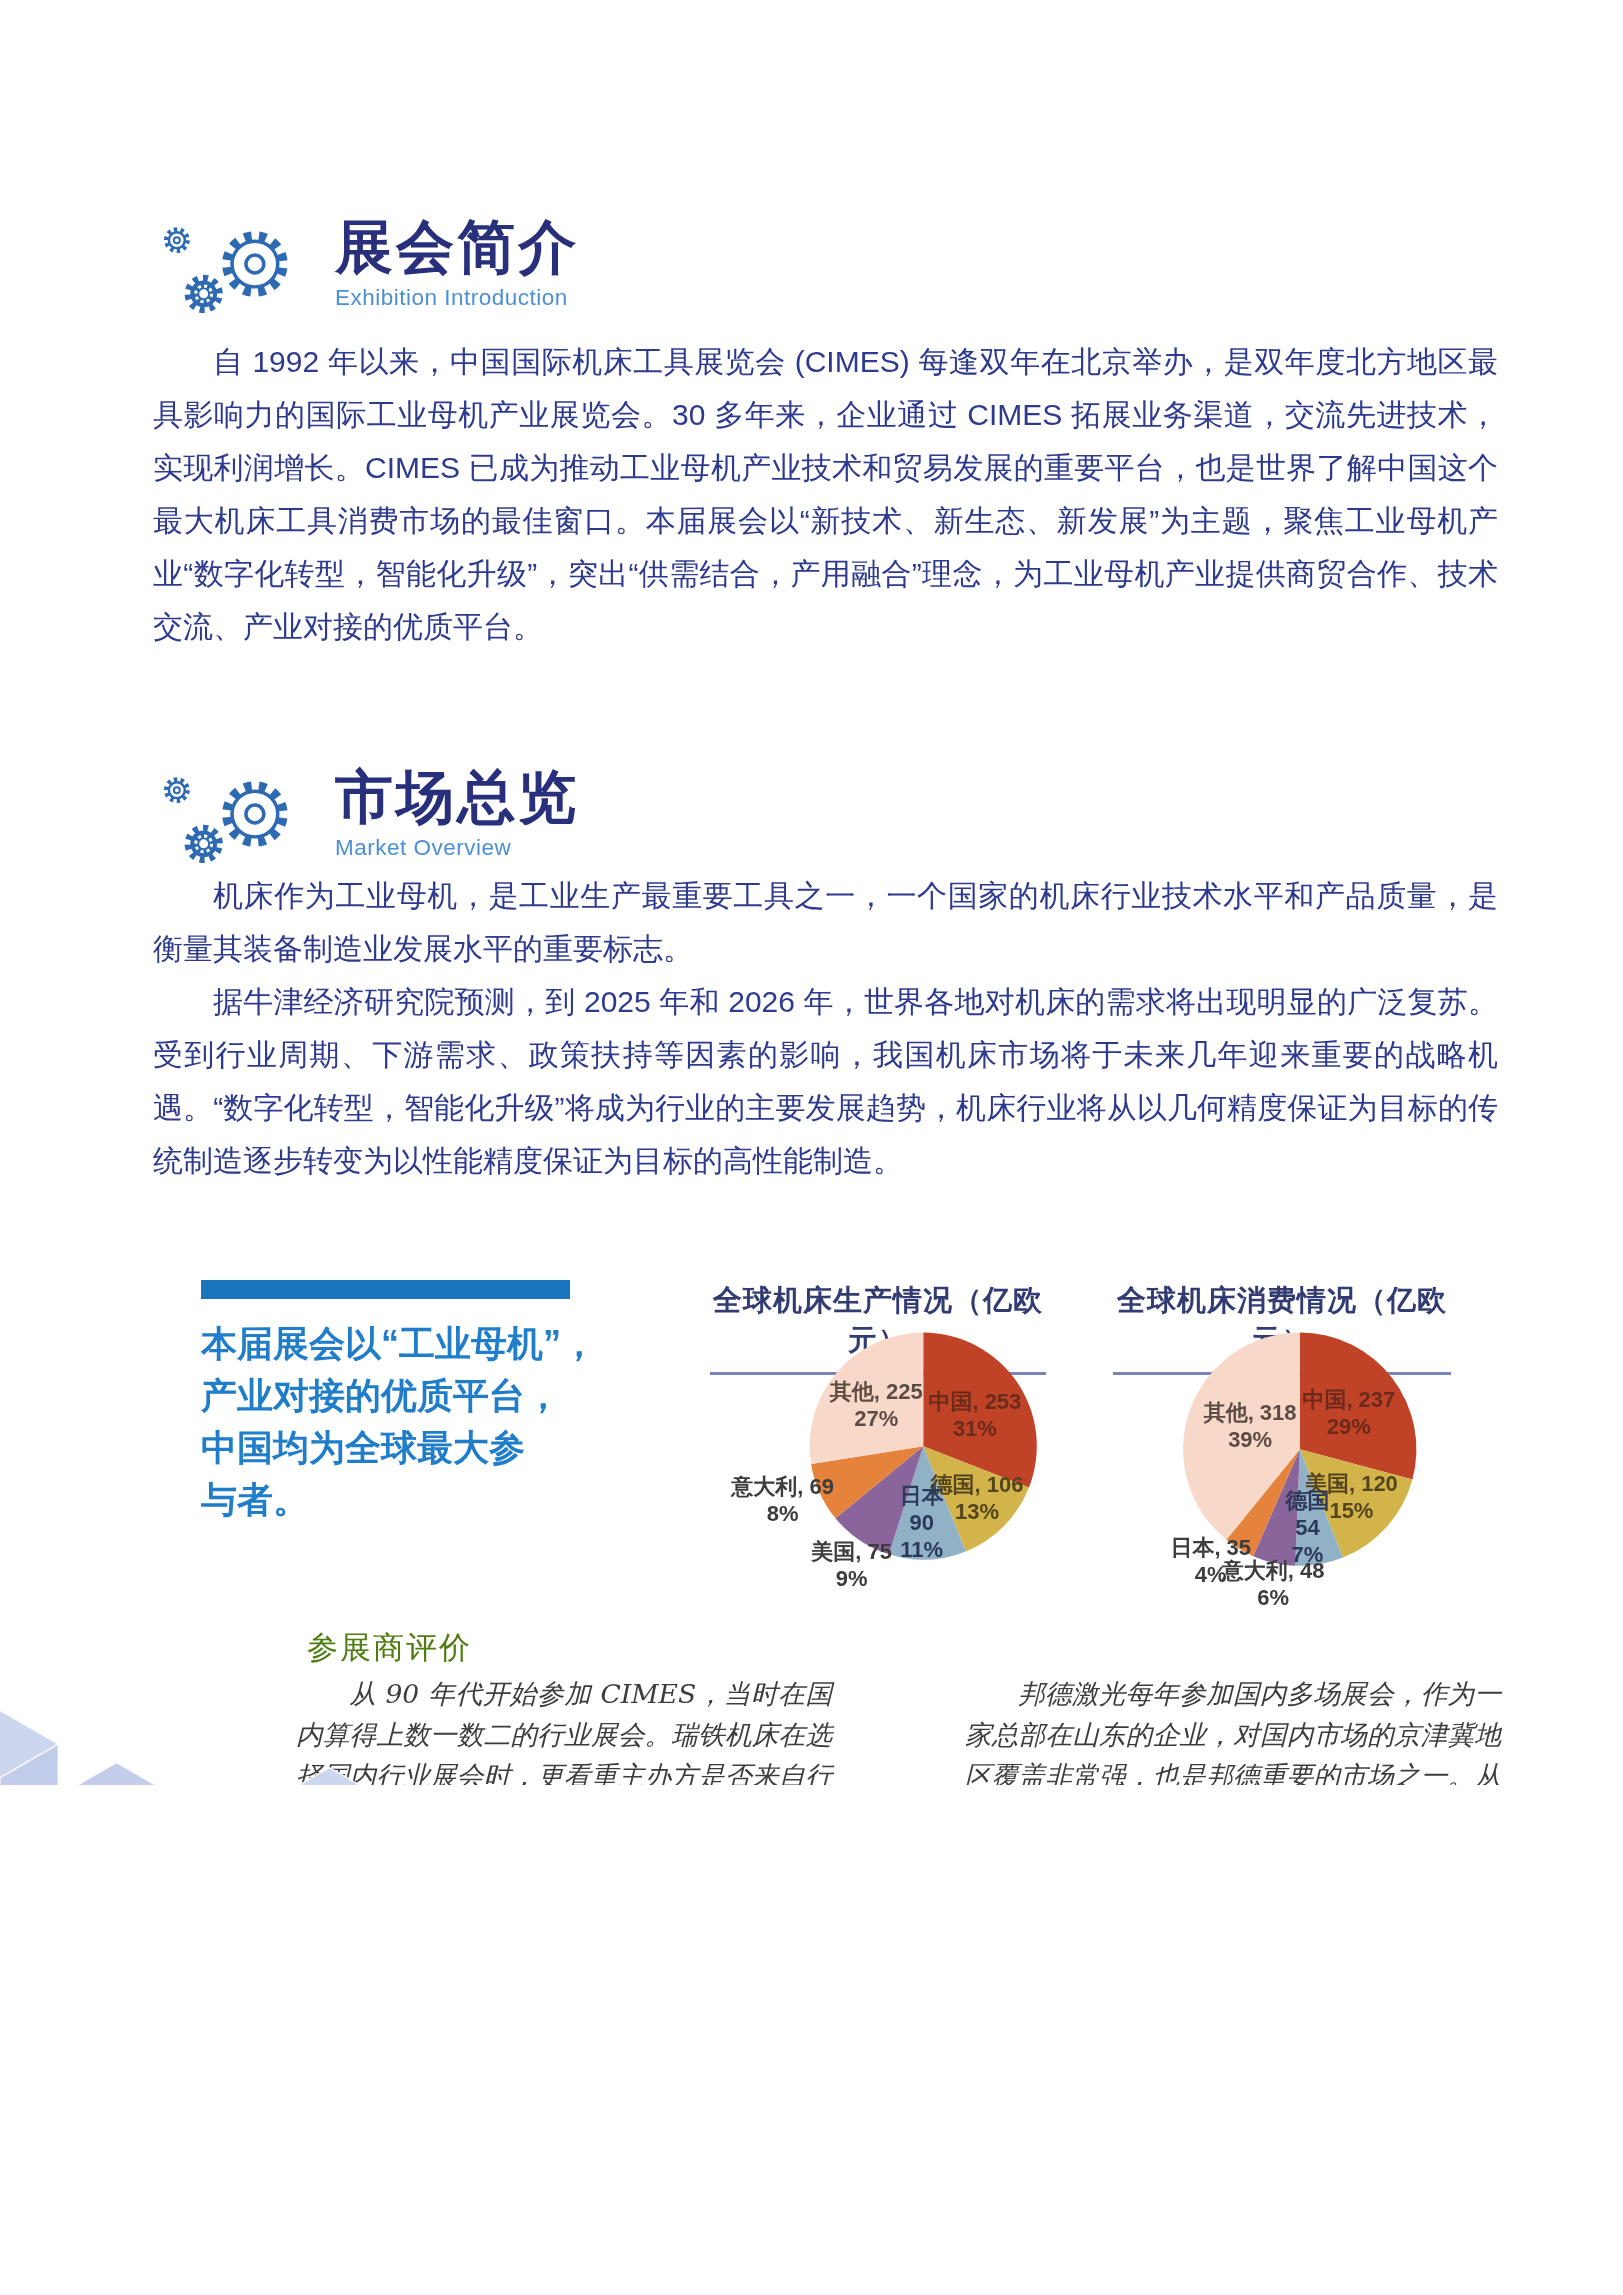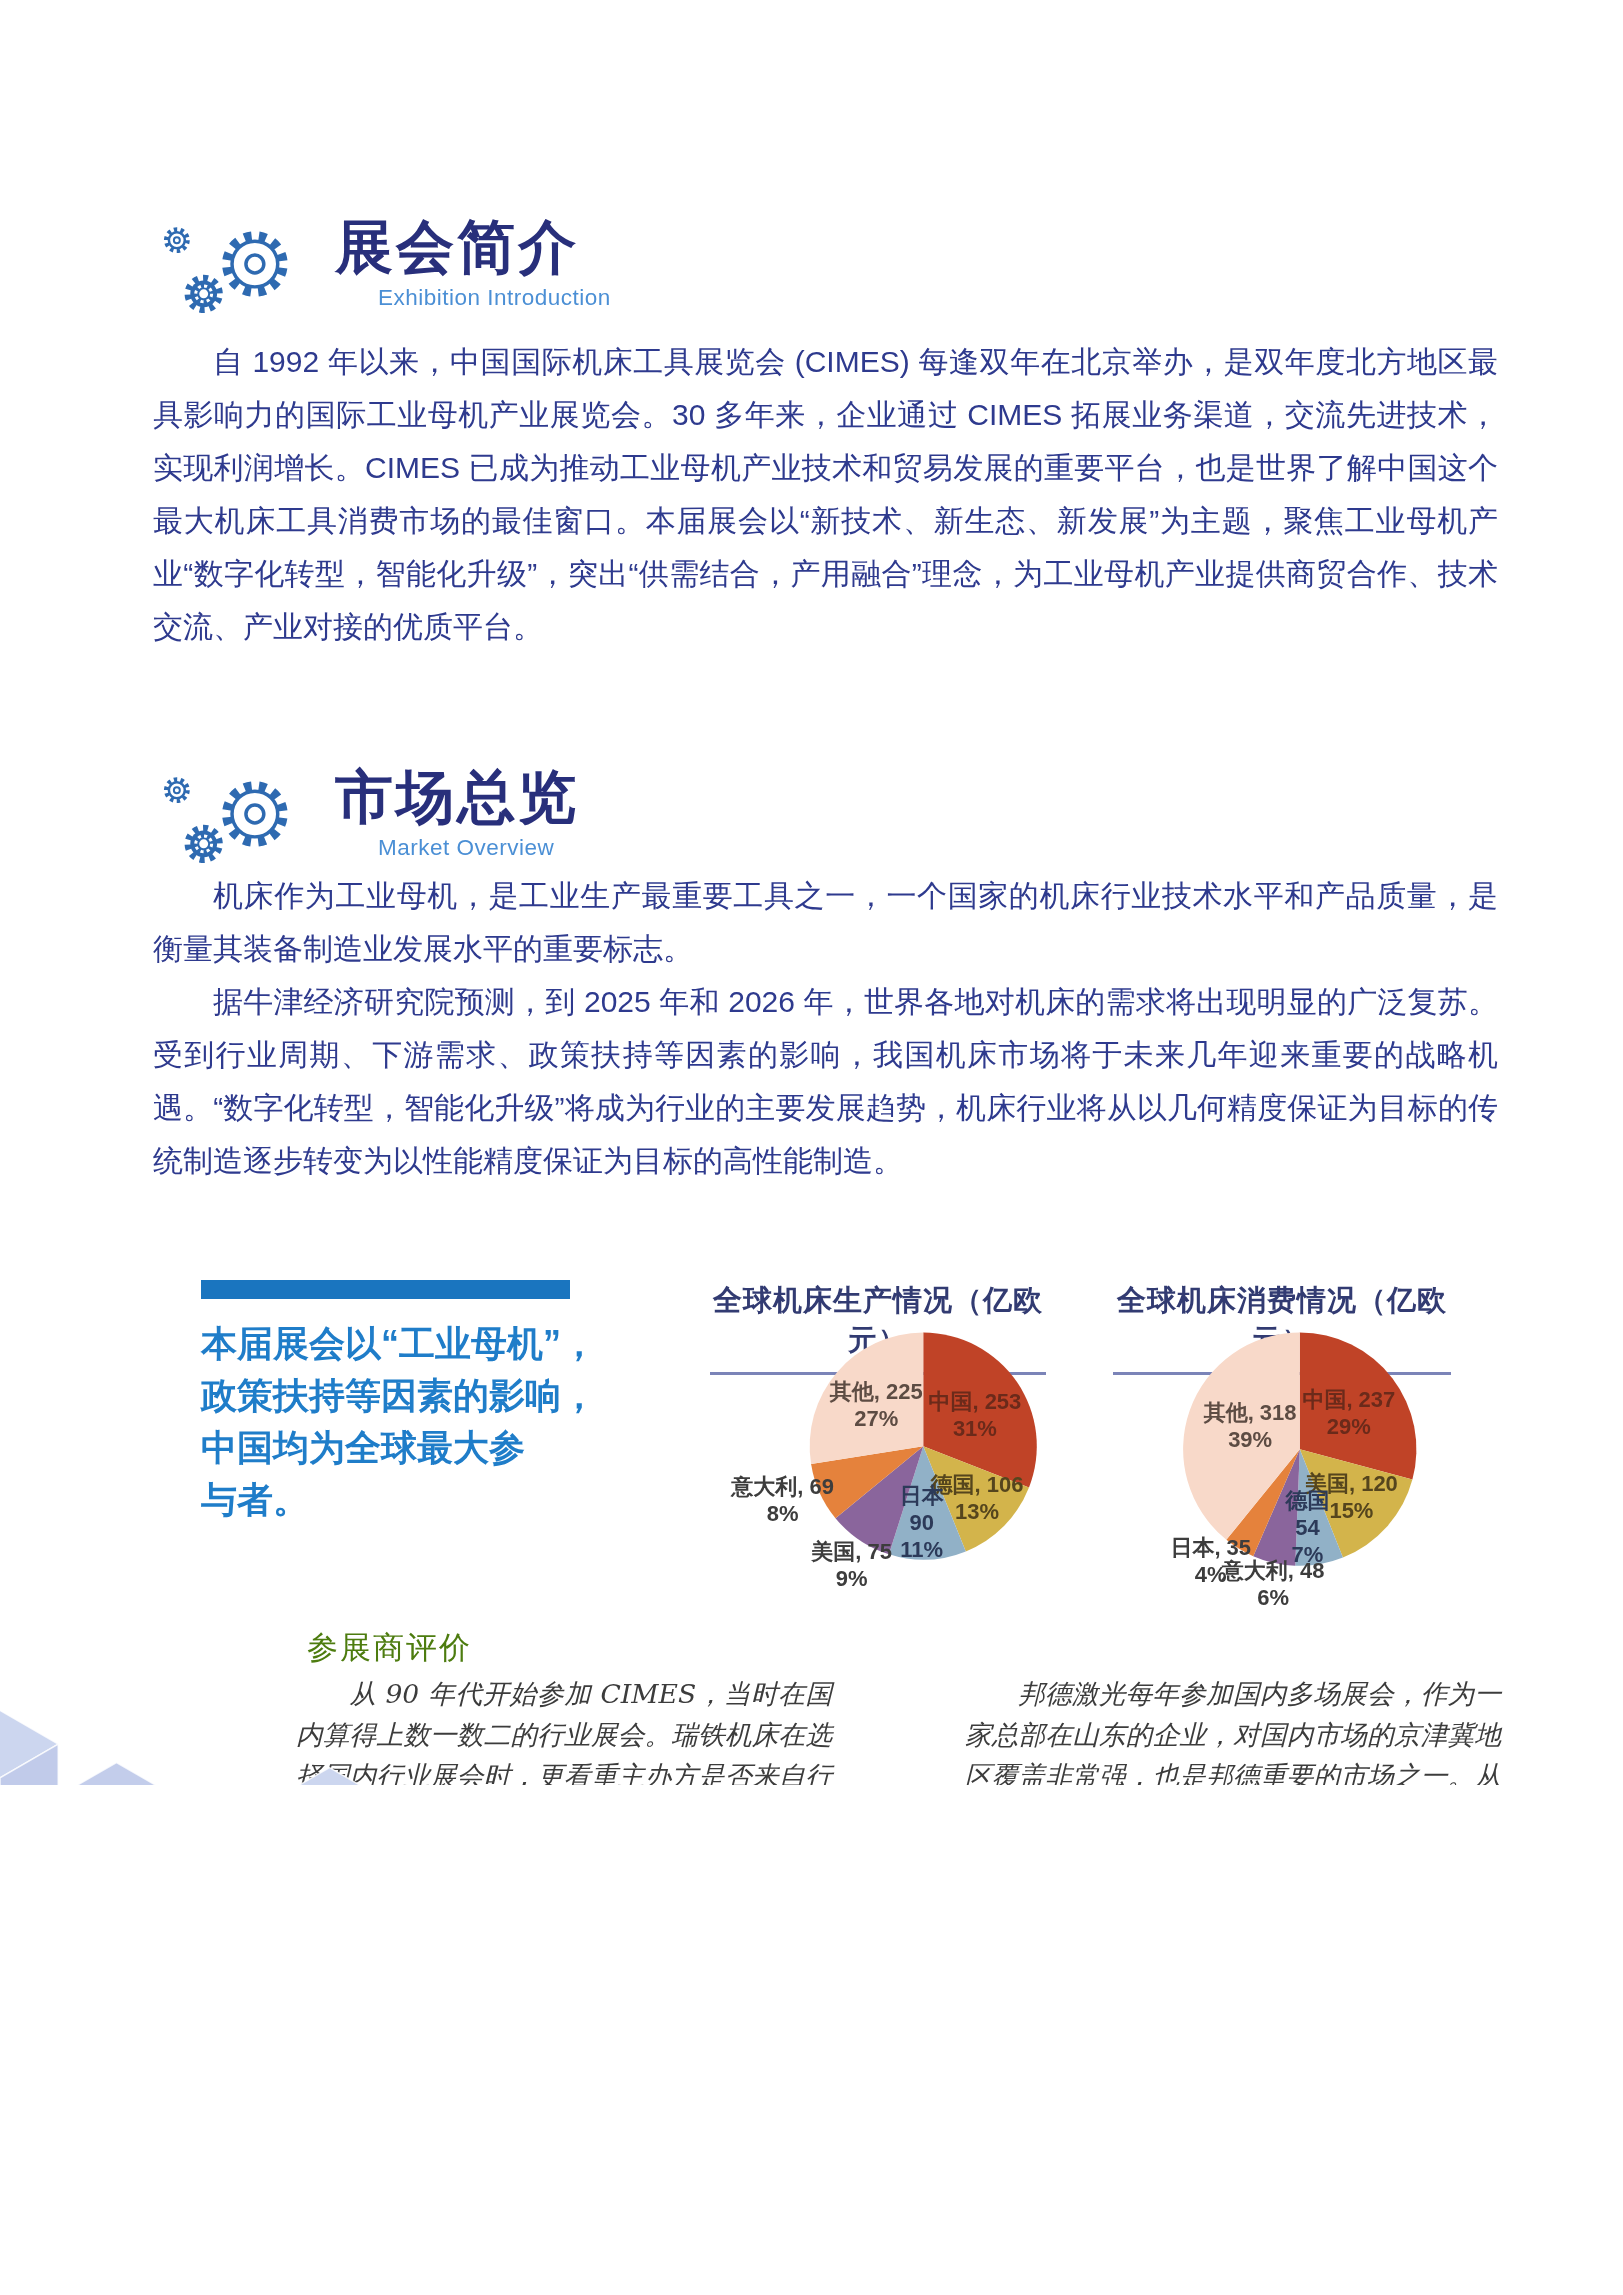--- a/index.html
+++ b/index.html
@@ -2,21 +2,21 @@
 <html style="font-size:8.2px"><head>
 <meta charset="utf-8">
 <style>
   html,body{margin:0;padding:0;background:#ffffff;}
   #page{position:relative;width:1623px;height:1785px;background:#ffffff;overflow:hidden;
         font-family:"Liberation Sans","DejaVu Sans",sans-serif;}
   .abs{position:absolute;}
 
   
   .sec-title{font-size:58px;font-weight:bold;color:#282f7b;letter-spacing:3.1px;line-height:1.05;}
-  .sec-sub{font-size:22.5px;color:#4b8fd5;margin-top:7.2px;letter-spacing:0.5px;margin-left:43px;}
+  .sec-sub{font-size:22.5px;color:#4b8fd5;margin-top:7.2px;letter-spacing:0.5px;}
 
   
   .body-par{width:1345px;font-size:30px;line-height:53px;color:#2e3a8e;
             text-align:justify;text-justify:inter-ideograph;}
   .body-par p{margin:0;text-indent:2em;}
 
   
   .callout-bar{width:369px;height:19.4px;background:#1a75bf;}
   .callout{width:440px;font-size:36px;line-height:52px;font-weight:bold;color:#1f7dc9;}
 
@@ -80,21 +80,21 @@
   </div>
 
   <div class="abs body-par" style="left:153px;top:869px;">
     <p>机床作为工业母机，是工业生产最重要工具之一，一个国家的机床行业技术水平和产品质量，是衡量其装备制造业发展水平的重要标志。</p>
     <p>据牛津经济研究院预测，到 2025 年和 2026 年，世界各地对机床的需求将出现明显的广泛复苏。受到行业周期、下游需求、政策扶持等因素的影响，我国机床市场将于未来几年迎来重要的战略机遇。“数字化转型，智能化升级”将成为行业的主要发展趋势，机床行业将从以几何精度保证为目标的传统制造逐步转变为以性能精度保证为目标的高性能制造。</p>
   </div>
 
   <div class="abs callout-bar" style="left:201px;top:1280px;"></div>
   <div class="abs callout" style="left:201px;top:1318px;">
     <div>本届展会以“工业母机”，</div>
-    <div>政策扶持等因素的影响，</div>
+    <div>产业对接的优质平台，</div>
     <div>中国均为全球最大参</div>
     <div>与者。</div>
   </div>
 
   <div class="abs" style="left:710px;top:1281px;width:336px;">
     <div class="chart-title">全球机床生产情况（亿欧元）</div>
     <div class="chart-rule"></div>
   </div>
   <div class="abs" style="left:1113px;top:1281px;width:338px;">
     <div class="chart-title">全球机床消费情况（亿欧元）</div>

